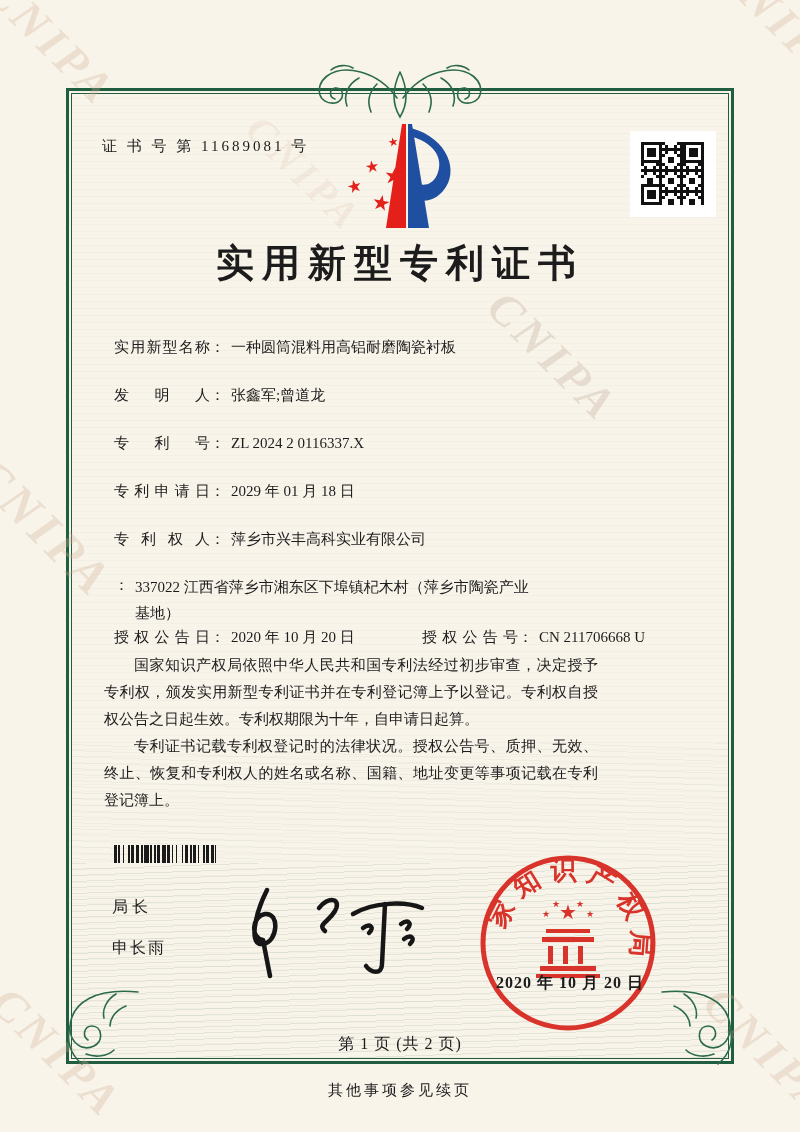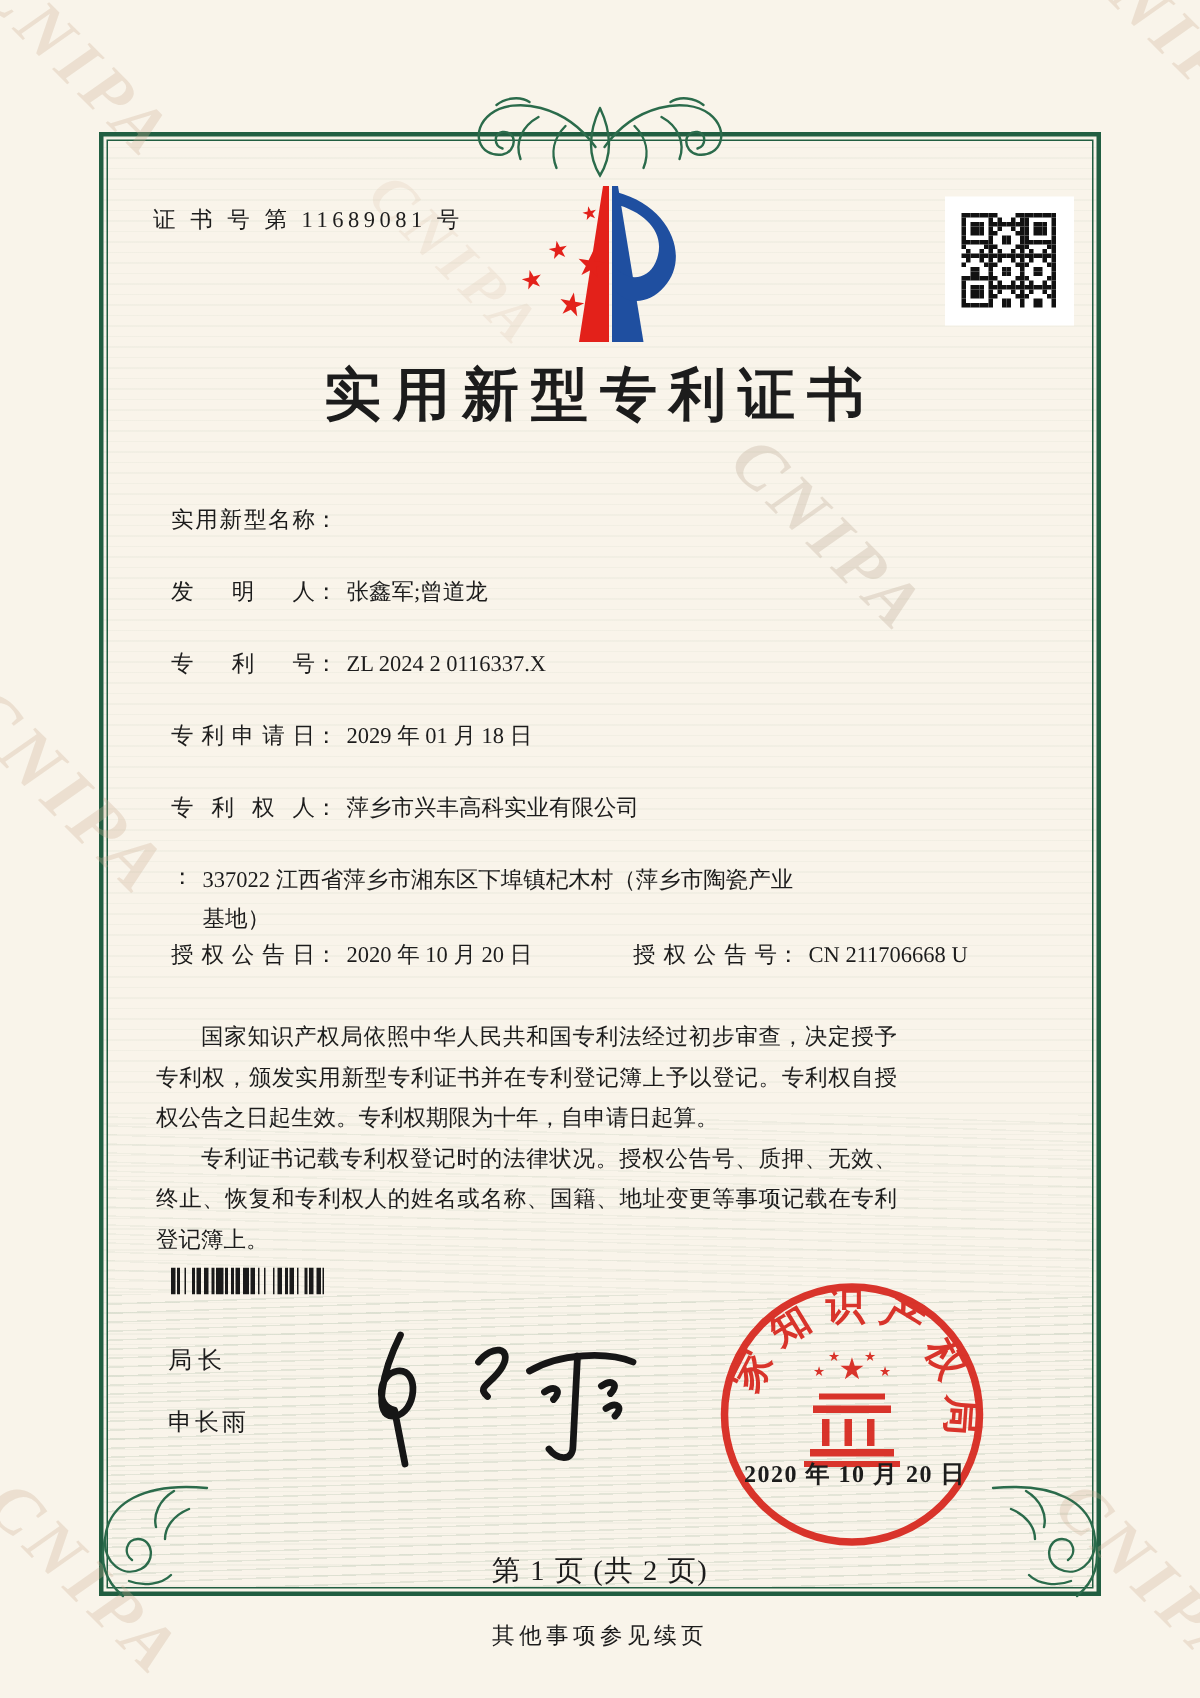--- a/index.html
+++ b/index.html
@@ -32,32 +32,32 @@
   .qr i.d{background:#111;}
   .title{left:0;right:0;top:238px;text-align:center;font-size:38px;
          font-weight:bold;letter-spacing:8px;}
   .frow{left:98px;width:500px;font-size:15px;line-height:22px;display:flex;margin-left:16px;}
   .flabel{display:inline-block;width:96px;text-align:justify;text-align-last:justify;flex:none;}
   .fcolon{flex:none;margin-right:6px;}
   .fvalue{flex:none;}
   .addr-val{width:402px;white-space:normal;line-height:26px;}
   .r1{top:336px}.r2{top:384px}.r3{top:432px}.r4{top:480px}.r5{top:528px}.r6{top:574px}.r7{top:626px}
   .pair2{position:absolute;left:308px;top:0;display:flex;}
-  .paras{left:104px;top:652px;width:494px;font-size:15px;line-height:27px;text-align:justify;margin-top:27px;}
+  .paras{left:104px;top:652px;width:494px;font-size:15px;line-height:27px;text-align:justify;}
   .paras p{margin:0;text-indent:2em;}
   .barcode{left:114px;top:845px;width:208px;height:18px;display:flex;overflow:hidden;}
   .barcode i{display:block;height:100%;flex:none;}
   .barcode i.b{background:#1a1a1a;}
   .sig-title{left:112px;top:897px;font-size:16px;letter-spacing:4px;}
   .sig-name{left:112px;top:938px;font-size:16px;letter-spacing:2px;}
   .sig-svg{left:215px;top:876px;}
   .seal{left:478px;top:853px;opacity:.93;}
   .seal-date{left:488px;top:973px;width:164px;text-align:center;font-size:16px;
              letter-spacing:1px;z-index:4;font-weight:bold;}
-  .page-num{left:0;right:0;top:1034px;text-align:center;font-size:19px;letter-spacing:1px;}
+  .page-num{left:0;right:0;top:1034px;text-align:center;font-size:16px;letter-spacing:1px;}
   .footer-note{left:0;right:0;top:1081px;text-align:center;font-size:15px;letter-spacing:3px;}
   .orn{z-index:2;position:absolute;}
   svg{display:block;}
 </style>
 </head>
 <body>
 
 <span class="wm" style="left:-30px;top:14px;font-size:46px">CNIPA</span>
 <span class="wm" style="left:700px;top:-6px;font-size:46px">CNIPA</span>
 <span class="wm" style="left:232px;top:150px;font-size:40px;color:rgba(215,185,160,0.20)">CNIPA</span>
@@ -571,20 +571,21 @@
       <i></i>
       <i class="d"></i>
     </div>
 </div>
 
 <div class="abs title">实用新型专利证书</div>
 
 <div class="abs frow r1">
   <span class="flabel">实用新型名称</span>
     <span class="fcolon">：</span>
+  <span class="fvalue">一种圆筒混料用高铝耐磨陶瓷衬板</span>
 </div>
 <div class="abs frow r2">
   <span class="flabel">发明人</span>
     <span class="fcolon">：</span>
   <span class="fvalue">张鑫军;曾道龙</span>
 </div>
 <div class="abs frow r3">
   <span class="flabel">专利号</span>
     <span class="fcolon">：</span>
   <span class="fvalue">ZL 2024 2 0116337.X</span>

